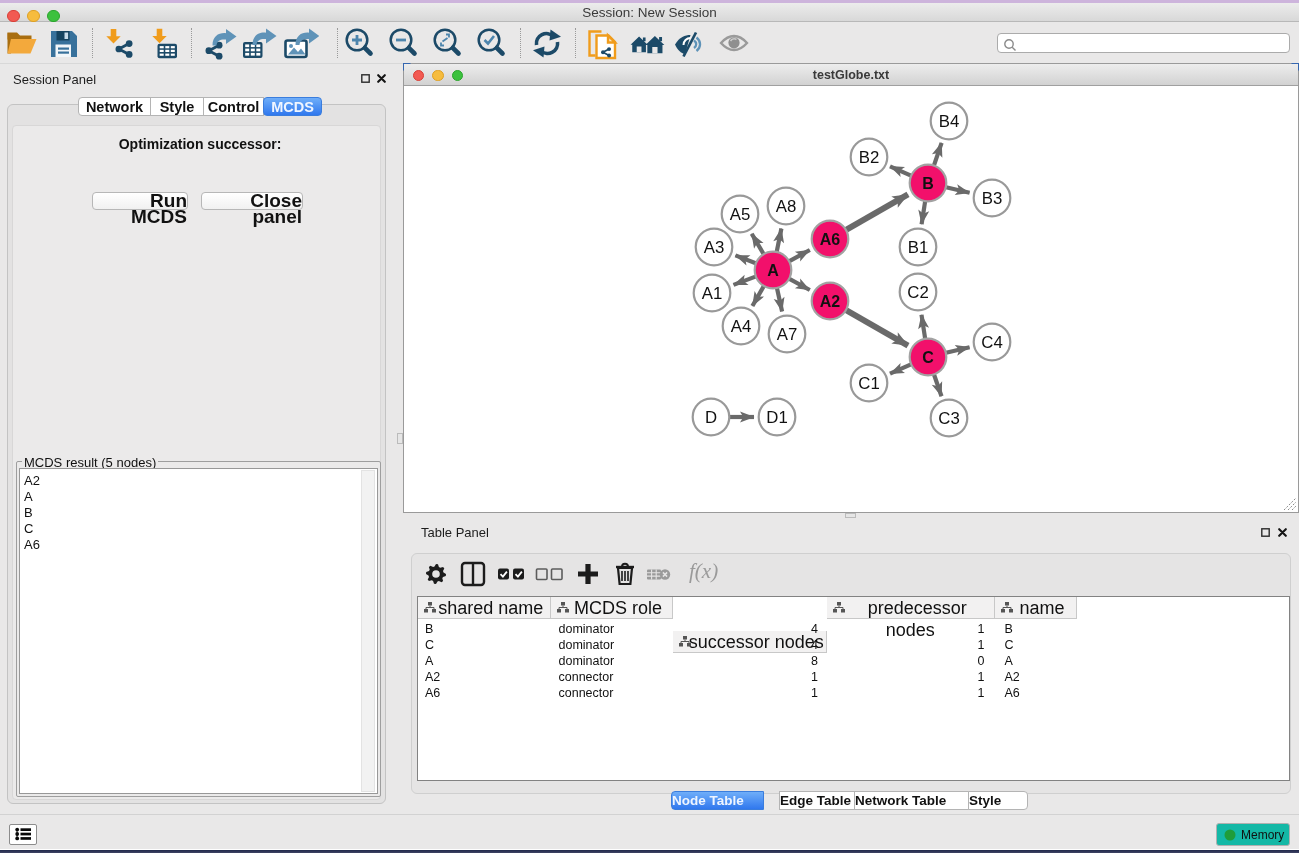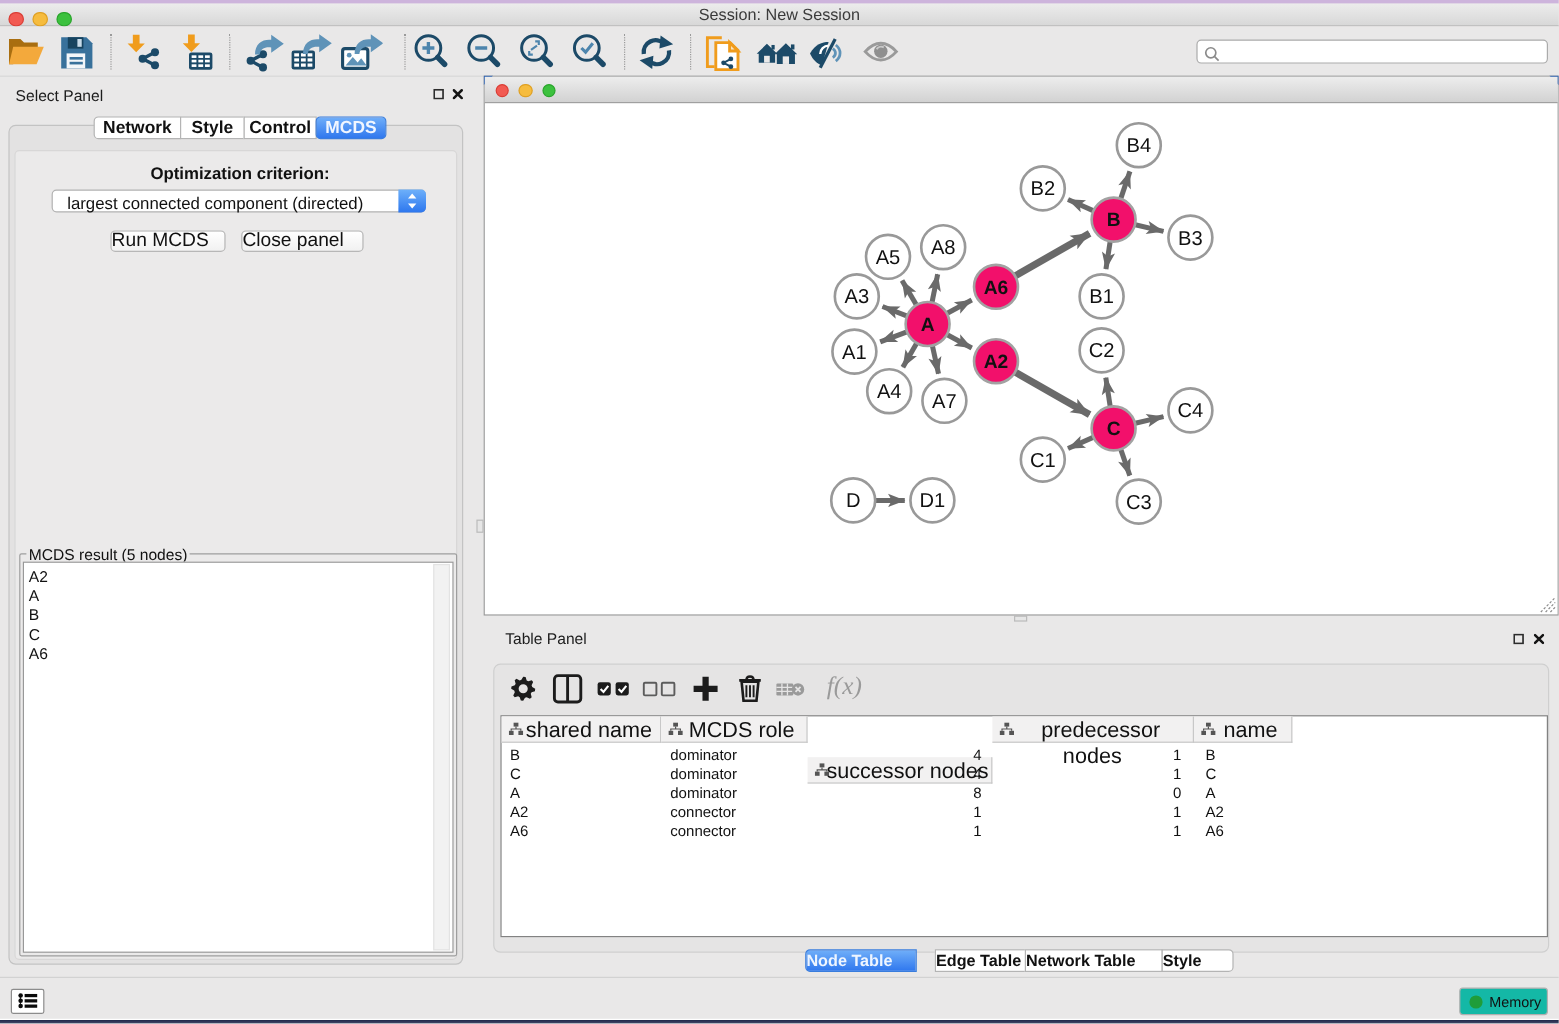--- a/index.html
+++ b/index.html
@@ -22,21 +22,21 @@
 
 #cp-title { left:13px; top:72px; font-size:13px; color:#1d1d1d; }
 .tab { position:absolute; top:97px; height:19px; background:#fff; border:1px solid #b4b4b4; color:#111; font-size:14.5px; font-weight:bold; text-align:center; line-height:18px; }
 .tab.sel { background:linear-gradient(#6faef9,#3078ee); color:#f0f6ff; border-color:#3a7ddd; }
 #cp-outer { left:7px; top:104px; width:379px; height:700px; background:#e3e2e2; border:1px solid #c3c3c3; border-radius:6px; }
 #cp-inner { left:12px; top:125px; width:369px; height:675px; background:#ebeaea; border:1px solid #d8d7d7; border-radius:4px; }
 #opt-label { left:0px; top:136px; width:400px; text-align:center; font-size:14px; font-weight:bold; color:#111; }
 #dropdown { left:43px; top:158px; width:312px; height:19px; background:#fff; border:1px solid #b2b2b2; border-radius:4px; }
 #dropdown .txt { position:absolute; left:12px; top:1.5px; font-size:14px; color:#111; }
 #dropdown .btn { position:absolute; right:-1px; top:-1px; width:23px; height:19px; border-radius:0 4px 4px 0; background:linear-gradient(#6db0fa,#2d77ee); }
-.cpbtn { position:absolute; top:192px; height:18px; background:linear-gradient(#ffffff,#f1f1f1); border:1px solid #b7b7b7; border-radius:4px; font-size:16px; font-weight:normal; color:#111; text-align:left; line-height:16px; }
+.cpbtn { position:absolute; top:192px; height:18px; background:linear-gradient(#ffffff,#f1f1f1); border:1px solid #b7b7b7; border-radius:4px; font-size:19px; font-weight:bold; color:#111; text-align:right; line-height:16px; }
 #fieldset { left:16px; top:461px; width:365px; height:336px; border:1px solid #9e9e9e; border-radius:2px; }
 #legend { left:22px; top:455px; font-size:13px; color:#111; background:#ebeaea; padding:0 2px; }
 #listbox { left:19px; top:468px; width:359px; height:326px; background:#fff; border:1px solid #989898; }
 #listbox .sb { position:absolute; right:2px; top:1px; width:14px; height:322px; background:#f2f2f2; border:1px solid #e3e3e3; }
 #listbox .items { position:absolute; left:4px; top:4px; font-size:13px; color:#111; line-height:16px; }
 
 #netwin { left:403px; top:63px; width:896px; height:450px; background:#fff; border:1px solid #9a9a9a; }
 #nw-titlebar { position:absolute; left:0; top:0; width:100%; height:22px; background:linear-gradient(#ededed,#d2d2d2); border-bottom:1px solid #a0a0a0; }
 #nw-titlebar .t1 { left:8.5px; top:5.5px; width:11.5px; height:11.5px; background:#f25a52; border:0.5px solid #da3e36; }
 #nw-titlebar .t2 { left:28px; top:5.5px; width:11.5px; height:11.5px; background:#f6bc3e; border:0.5px solid #dfa023; }
@@ -211,41 +211,34 @@
         </g>
       </svg>
 </div>
 <div id="search">
       <svg style="position:absolute;left:5px;top:4px;" width="14" height="14" viewBox="0 0 14 14">
         <circle cx="6" cy="6" r="4.2" stroke="#8a8a8a" stroke-width="1.4" fill="none"></circle>
         <path d="M9.2 9.2 L12.5 12.5" stroke="#8a8a8a" stroke-width="1.4"></path>
       </svg>
     </div>
 
-<div id="cp-title" class="abs">Select Panel</div>
+<div id="cp-title" class="abs">Session Panel</div>
 <svg class="abs" style="left:361px;top:74px" width="9" height="9" viewBox="0 0 9 9">
       <rect x="0.8" y="0.8" width="7.4" height="7.4" fill="none" stroke="#2c2c2c" stroke-width="1.4"></rect>
     </svg>
 <svg class="abs" style="left:377px;top:74px" width="9" height="9" viewBox="0 0 9 9">
       <path d="M1.2 1.2 L7.8 7.8 M7.8 1.2 L1.2 7.8" stroke="#141414" stroke-width="2.1" stroke-linecap="round"></path>
     </svg>
 <div id="cp-outer" class="abs"></div>
 <div id="cp-inner" class="abs"></div>
 <div class="tab" style="left:78px;width:73px;border-radius:4px 0 0 4px;">Network</div>
 <div class="tab" style="left:150px;width:54px;">Style</div>
 <div class="tab" style="left:203px;width:61px;">Control</div>
 <div class="tab sel" style="left:263px;width:59px;border-radius:4px;">MCDS</div>
-<div id="opt-label" class="abs">Optimization criterion:</div>
-<div id="dropdown" class="abs">
-      <span class="txt">largest connected component (directed)</span>
-  <span class="btn"><svg width="23" height="19" viewBox="0 0 23 19">
-          <path d="M11.5 3.2 L15 7.5 L8 7.5 Z" fill="#fff"></path>
-          <path d="M11.5 15.8 L15 11.5 L8 11.5 Z" fill="#fff"></path>
-        </svg></span>
-</div>
+<div id="opt-label" class="abs">Optimization successor:</div>
 <div class="cpbtn" style="left:92px;width:96px;">Run MCDS</div>
 <div class="cpbtn" style="left:201px;width:102px;">Close panel</div>
 <div id="fieldset" class="abs"></div>
 <div id="legend" class="abs">MCDS result (5 nodes)</div>
 <div id="listbox" class="abs">
   <div class="sb"></div>
   <div class="items">A2<br>A<br>B<br>C<br>A6</div>
 </div>
 
 <div class="abs" style="left:397px;top:433px;width:6px;height:11px;background:#e6e6e6;border:1px solid #bbb;"></div>
@@ -255,20 +248,21 @@
   <svg class="abs" style="left:-1px;top:-1px;" width="8" height="8">
         <path d="M0 0 h8 L0 8 Z" fill="#3566b0"></path>
       </svg>
   <svg class="abs" style="right:-1px;top:-1px;" width="8" height="8">
         <path d="M8 0 h-8 L8 8 Z" fill="#3566b0"></path>
       </svg>
   <div id="nw-titlebar">
         <div class="tl t1"></div>
         <div class="tl t2"></div>
         <div class="tl t3"></div>
+    <div id="nw-title">testGlobe.txt</div>
       </div>
 <svg id="graph" style="position:absolute;left:0;top:25px;" width="894" height="424" viewBox="0 0 894 424">
 <defs>
 <marker id="arr" markerWidth="17" markerHeight="13" refX="14.5" refY="6" orient="auto" markerUnits="userSpaceOnUse">
 <path d="M0.5 0.5 L15 6 L0.5 11.5 L3.8 6 Z" fill="#6a6a6a"></path>
           </marker>
 <marker id="arrB" markerWidth="19" markerHeight="15" refX="16" refY="7" orient="auto" markerUnits="userSpaceOnUse">
 <path d="M0.5 0.5 L16.5 7 L0.5 13.5 L4.2 7 Z" fill="#6a6a6a"></path>
           </marker>
 </defs>

